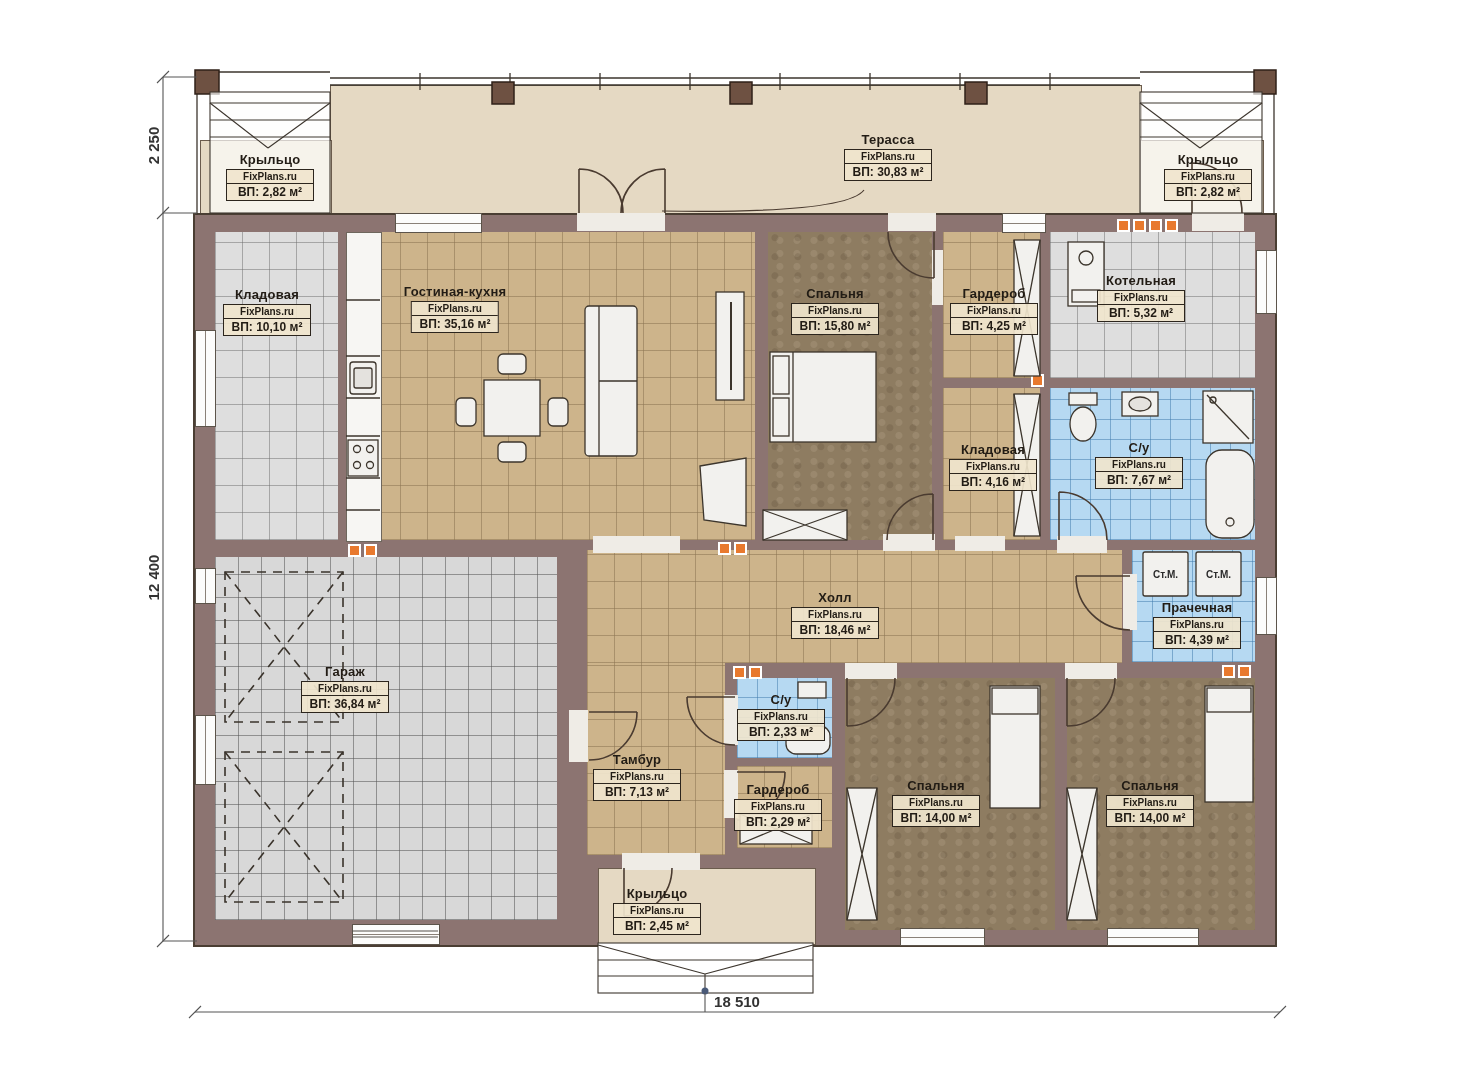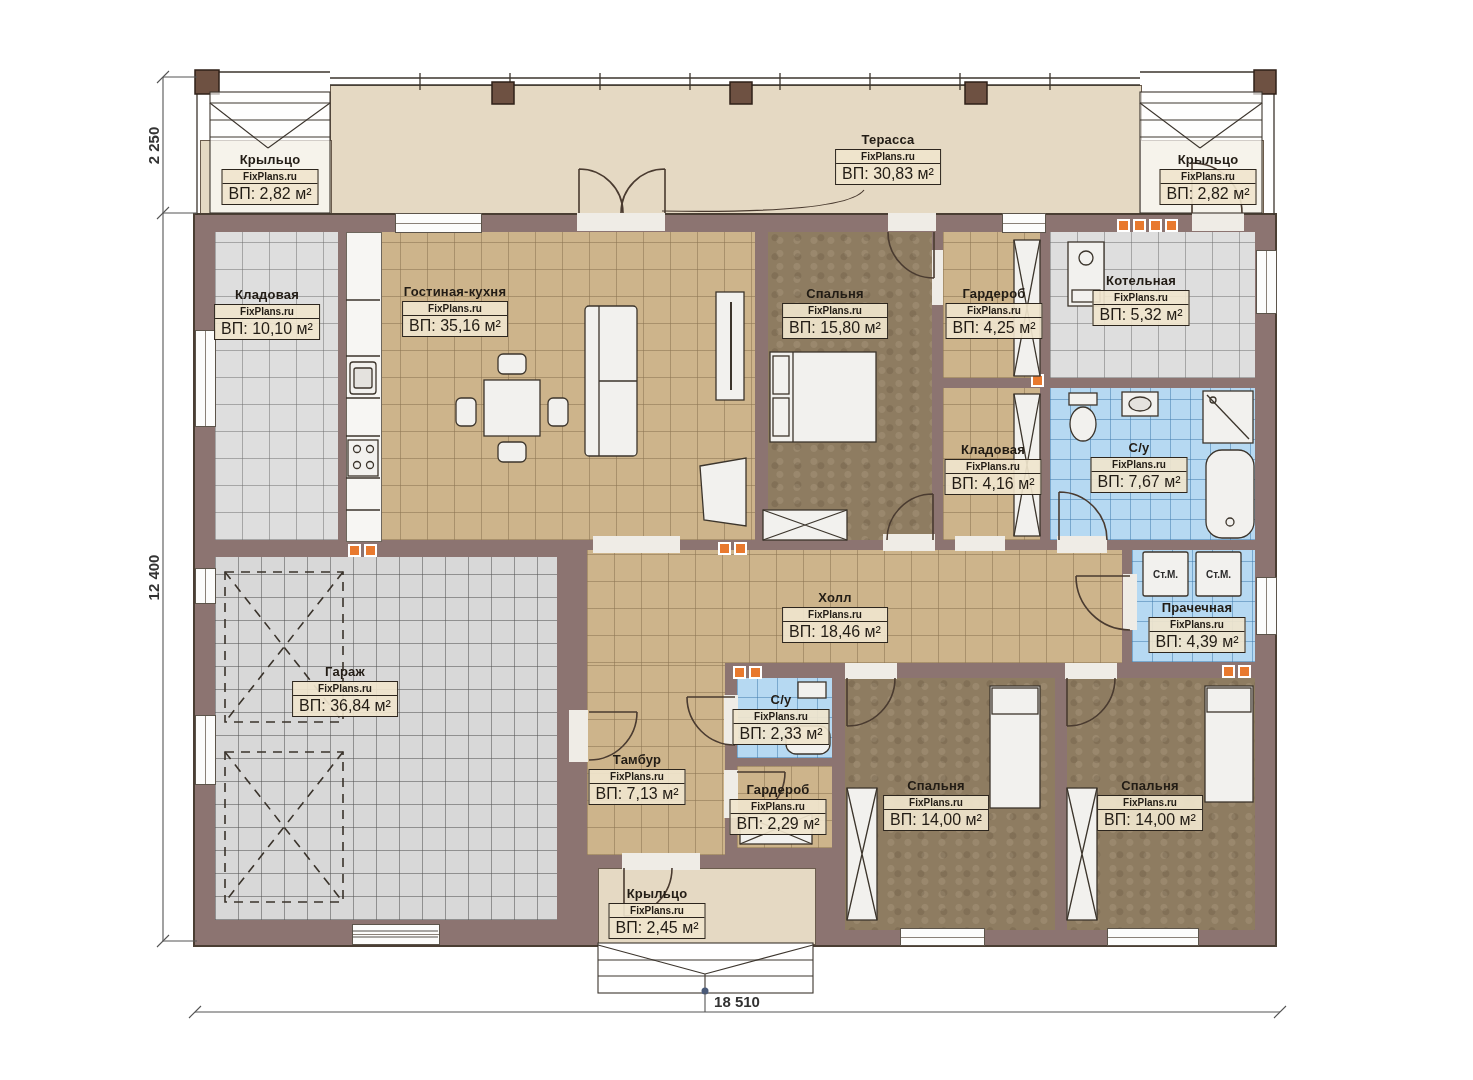--- a/index.html
+++ b/index.html
@@ -51,21 +51,21 @@
     background-size:1px 100%;background-position:center;background-repeat:no-repeat;}
   .open{background:#efece6;}
   
   .vent{width:13px;height:13px;background:#e8792e;border:2px solid #ffffff;box-sizing:border-box;}
   
   .room-label{position:absolute;transform:translateX(-50%);text-align:center;
     color:#221c15;white-space:nowrap;z-index:30;}
   .room-name{font-size:13px;font-weight:bold;margin-bottom:2px;letter-spacing:.2px;}
   .label-box{display:inline-block;border:1.6px solid #2c251d;background:rgba(240,229,205,.92);min-width:86px;}
   .label-box .wm{border-bottom:1.6px solid #2c251d;padding:1px 6px;font-size:10px;font-weight:bold;}
-  .label-box .area{padding:1px 6px;font-size:16px;font-weight:normal;}
+  .label-box .area{padding:1px 6px;font-size:12px;font-weight:bold;}
   .wm-label{position:absolute;font-size:10px;font-weight:bold;color:#2b2b2b;
     display:flex;align-items:center;justify-content:center;z-index:25;}
   .dim{position:absolute;color:#333;font-size:15px;font-weight:bold;z-index:25;}
   .dim.vert{transform:rotate(-90deg);transform-origin:center;}
   .counter{background:#f7f6f3;border:1px solid #6e675d;}
   svg.overlay{position:absolute;left:0;top:0;z-index:20;pointer-events:none;}
 </style>
 </head>
 <body>
 

